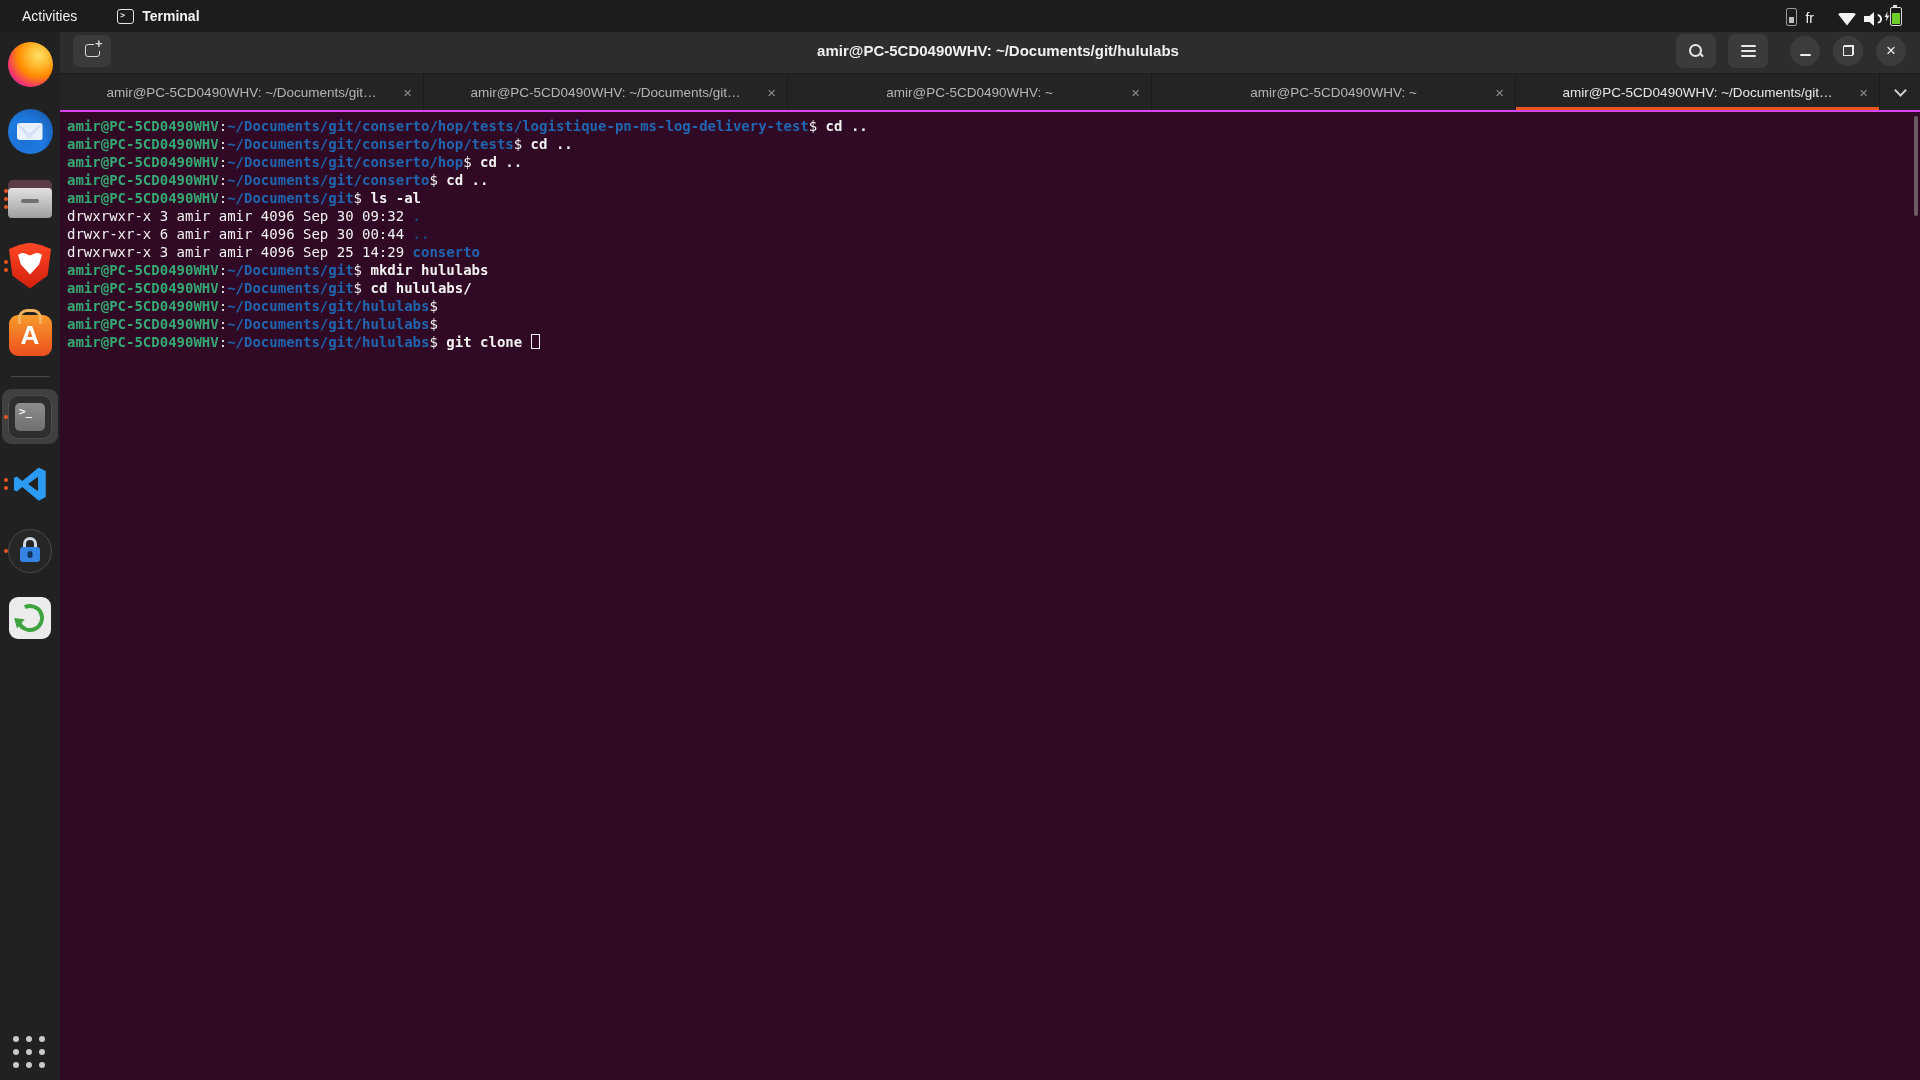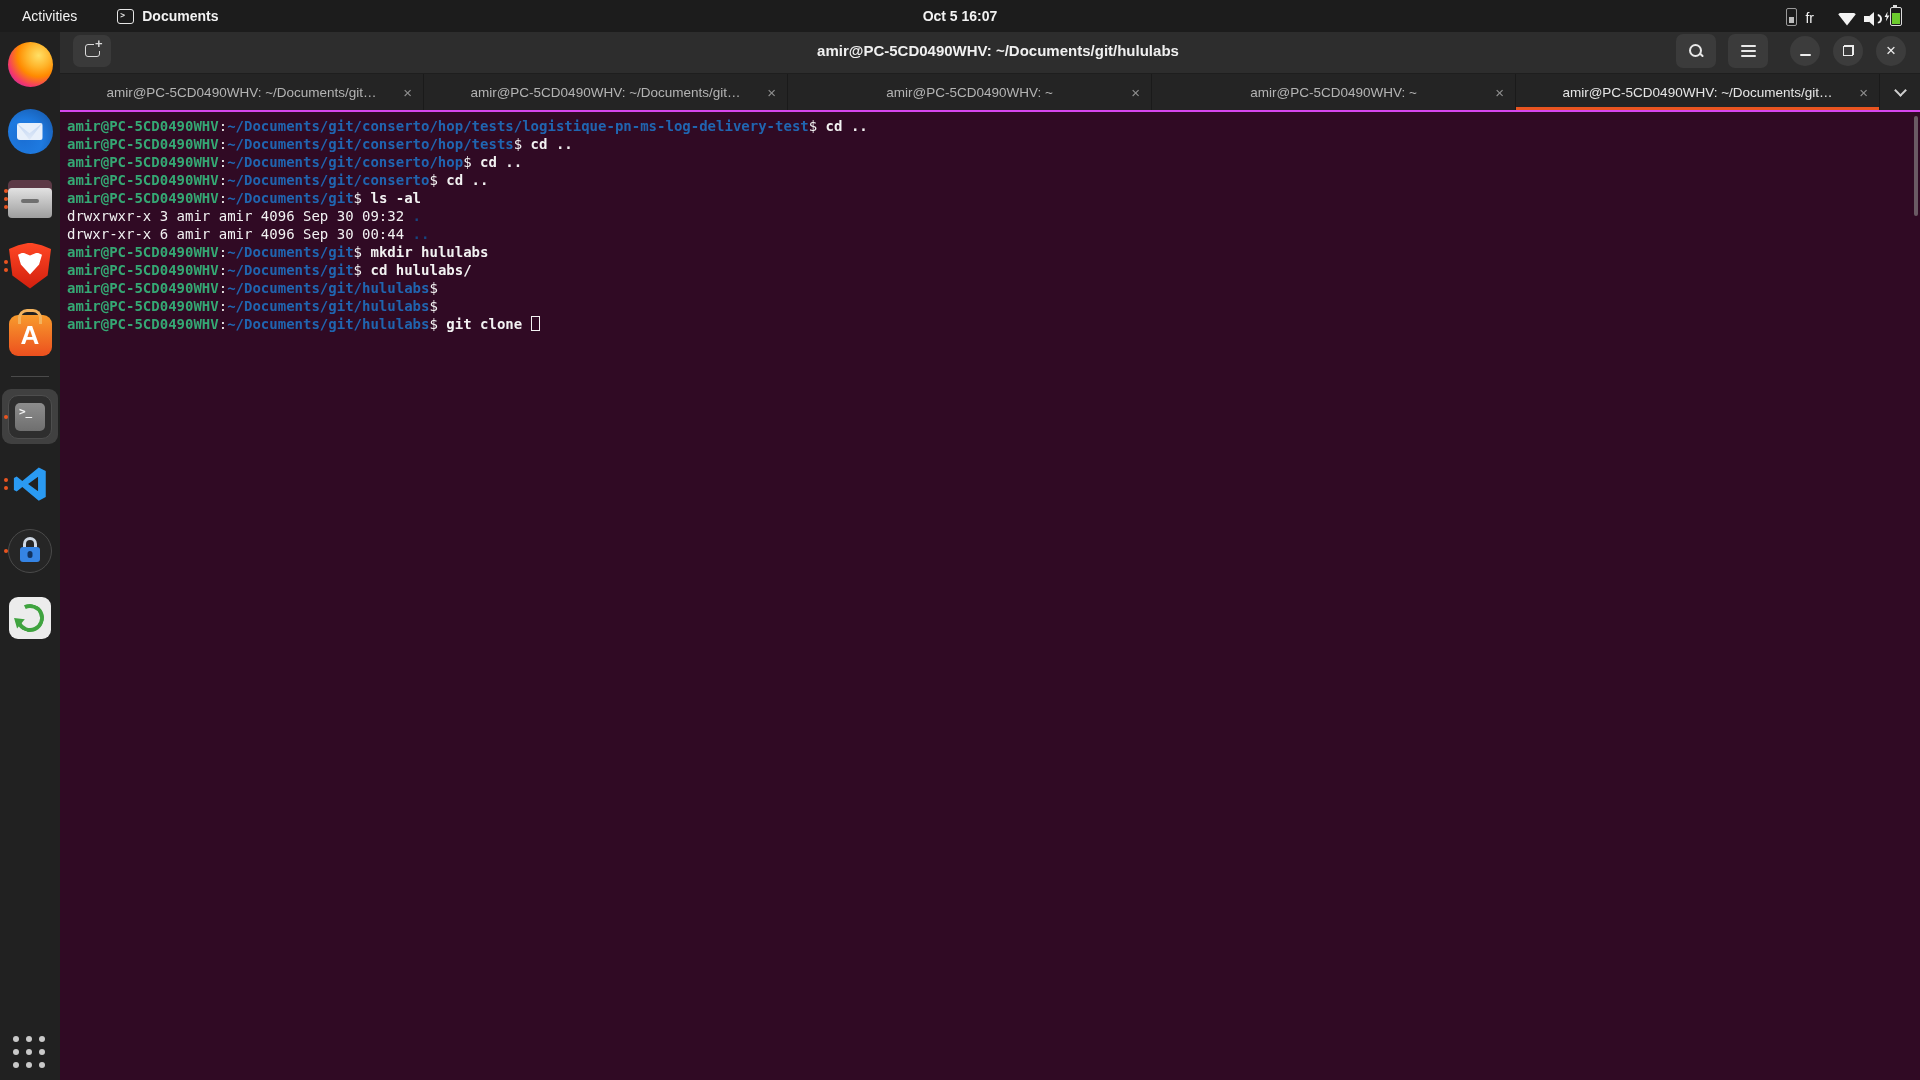--- a/index.html
+++ b/index.html
@@ -132,24 +132,23 @@
   .scrollbar { position:absolute; right:2px; top:4px; width:4px; height:100px; border-radius:2px; background:#6a5a64; }
 </style>
 </head>
 <body>
 
 <div class="topbar">
   <div class="tb-left">
     <span class="tb-activities">Activities</span>
     <span class="tb-app">
       <span class="tb-term-ico">&gt;</span>
-      <span>Documents</span>
+      <span>Terminal</span>
     </span>
   </div>
-  <div class="tb-center">Oct 5 16:07</div>
   <div class="tb-right">
     <span class="ico-device"></span>
     <span class="kbd-layout">fr</span>
     <span class="ico-wifi"></span>
     <span class="ico-vol">
       <i class="sp-box"></i>
         <i class="sp-cone"></i>
         <i class="sp-wave"></i>
     </span>
     <span class="ico-batt">
@@ -297,20 +296,21 @@
 
   <div class="term">
     <div id="terminal-text">
         <div class="tline"><span class="s-g">amir@PC-5CD0490WHV</span><span class="s-w">:</span><span class="s-b">~/Documents/git/conserto/hop/tests/logistique-pn-ms-log-delivery-test</span><span class="s-w">$ </span><span class="s-c">cd ..</span></div>
         <div class="tline"><span class="s-g">amir@PC-5CD0490WHV</span><span class="s-w">:</span><span class="s-b">~/Documents/git/conserto/hop/tests</span><span class="s-w">$ </span><span class="s-c">cd ..</span></div>
         <div class="tline"><span class="s-g">amir@PC-5CD0490WHV</span><span class="s-w">:</span><span class="s-b">~/Documents/git/conserto/hop</span><span class="s-w">$ </span><span class="s-c">cd ..</span></div>
         <div class="tline"><span class="s-g">amir@PC-5CD0490WHV</span><span class="s-w">:</span><span class="s-b">~/Documents/git/conserto</span><span class="s-w">$ </span><span class="s-c">cd ..</span></div>
         <div class="tline"><span class="s-g">amir@PC-5CD0490WHV</span><span class="s-w">:</span><span class="s-b">~/Documents/git</span><span class="s-w">$ </span><span class="s-c">ls -al</span></div>
         <div class="tline"><span class="s-t">drwxrwxr-x 3 amir amir 4096 Sep 30 09:32 </span><span class="s-d">.</span></div>
         <div class="tline"><span class="s-t">drwxr-xr-x 6 amir amir 4096 Sep 30 00:44 </span><span class="s-d">..</span></div>
+        <div class="tline"><span class="s-t">drwxrwxr-x 3 amir amir 4096 Sep 25 14:29 </span><span class="s-b">conserto</span></div>
         <div class="tline"><span class="s-g">amir@PC-5CD0490WHV</span><span class="s-w">:</span><span class="s-b">~/Documents/git</span><span class="s-w">$ </span><span class="s-c">mkdir hululabs</span></div>
         <div class="tline"><span class="s-g">amir@PC-5CD0490WHV</span><span class="s-w">:</span><span class="s-b">~/Documents/git</span><span class="s-w">$ </span><span class="s-c">cd hululabs/</span></div>
         <div class="tline"><span class="s-g">amir@PC-5CD0490WHV</span><span class="s-w">:</span><span class="s-b">~/Documents/git/hululabs</span><span class="s-w">$</span></div>
         <div class="tline"><span class="s-g">amir@PC-5CD0490WHV</span><span class="s-w">:</span><span class="s-b">~/Documents/git/hululabs</span><span class="s-w">$</span></div>
         <div class="tline"><span class="s-g">amir@PC-5CD0490WHV</span><span class="s-w">:</span><span class="s-b">~/Documents/git/hululabs</span><span class="s-w">$ </span><span class="s-c">git clone </span><span class="cursor"></span></div>
       </div>
     <div class="scrollbar"></div>
   </div>
 </div>
 

